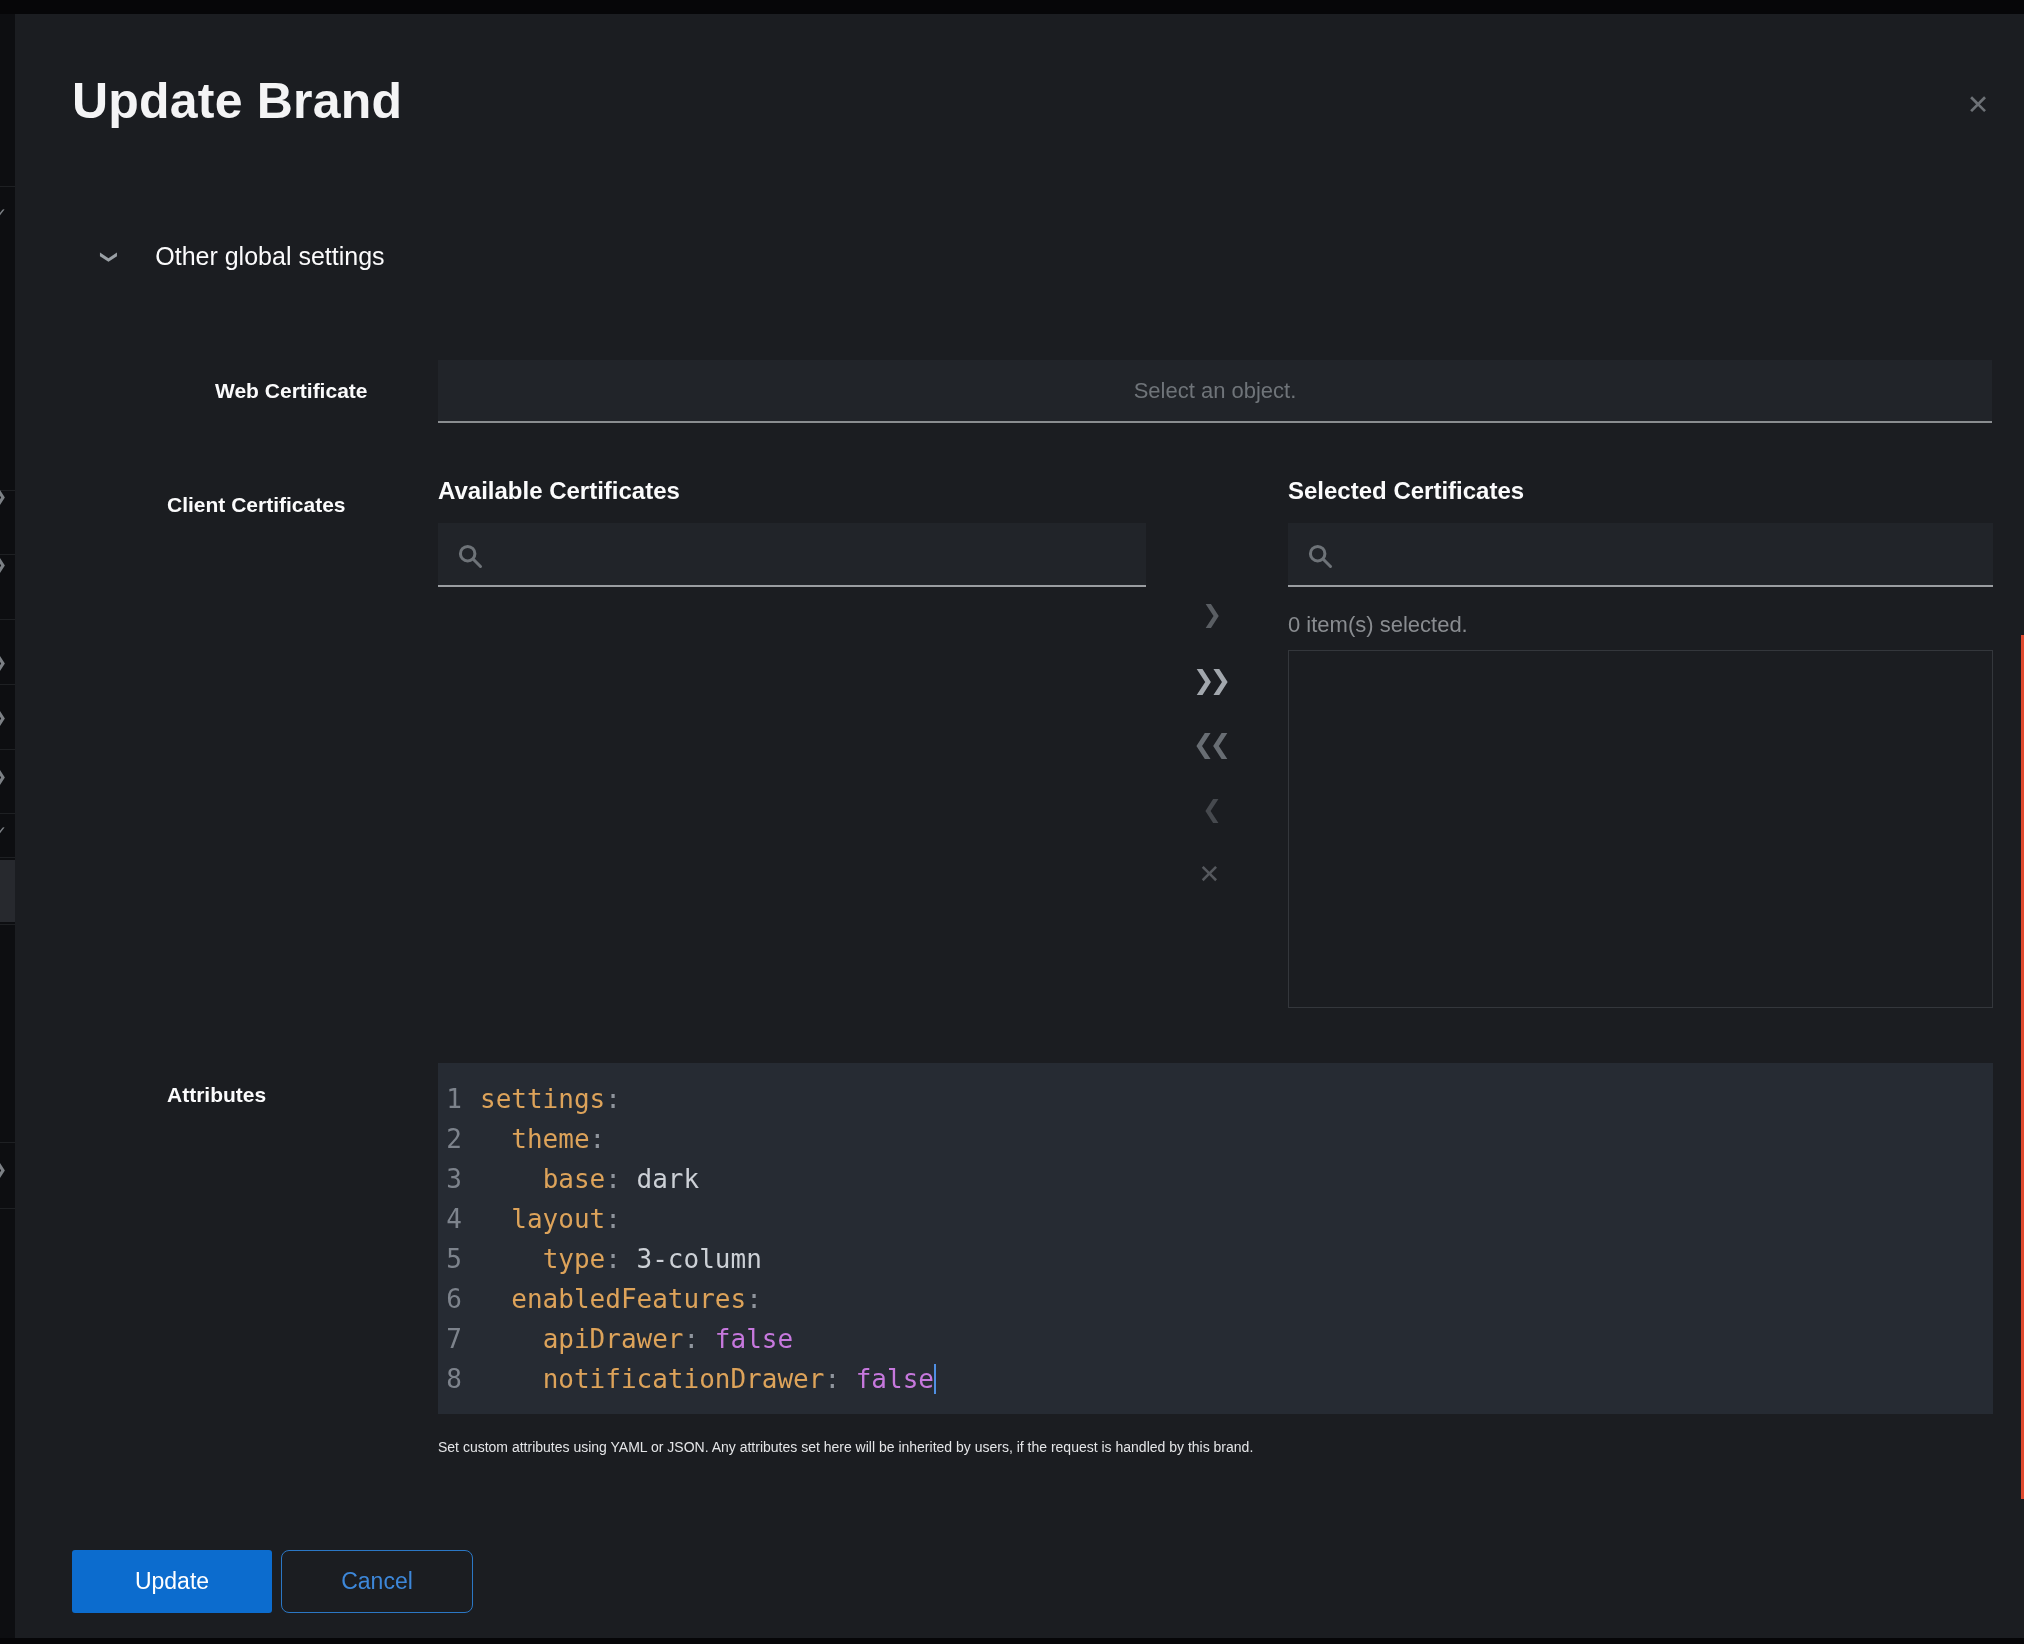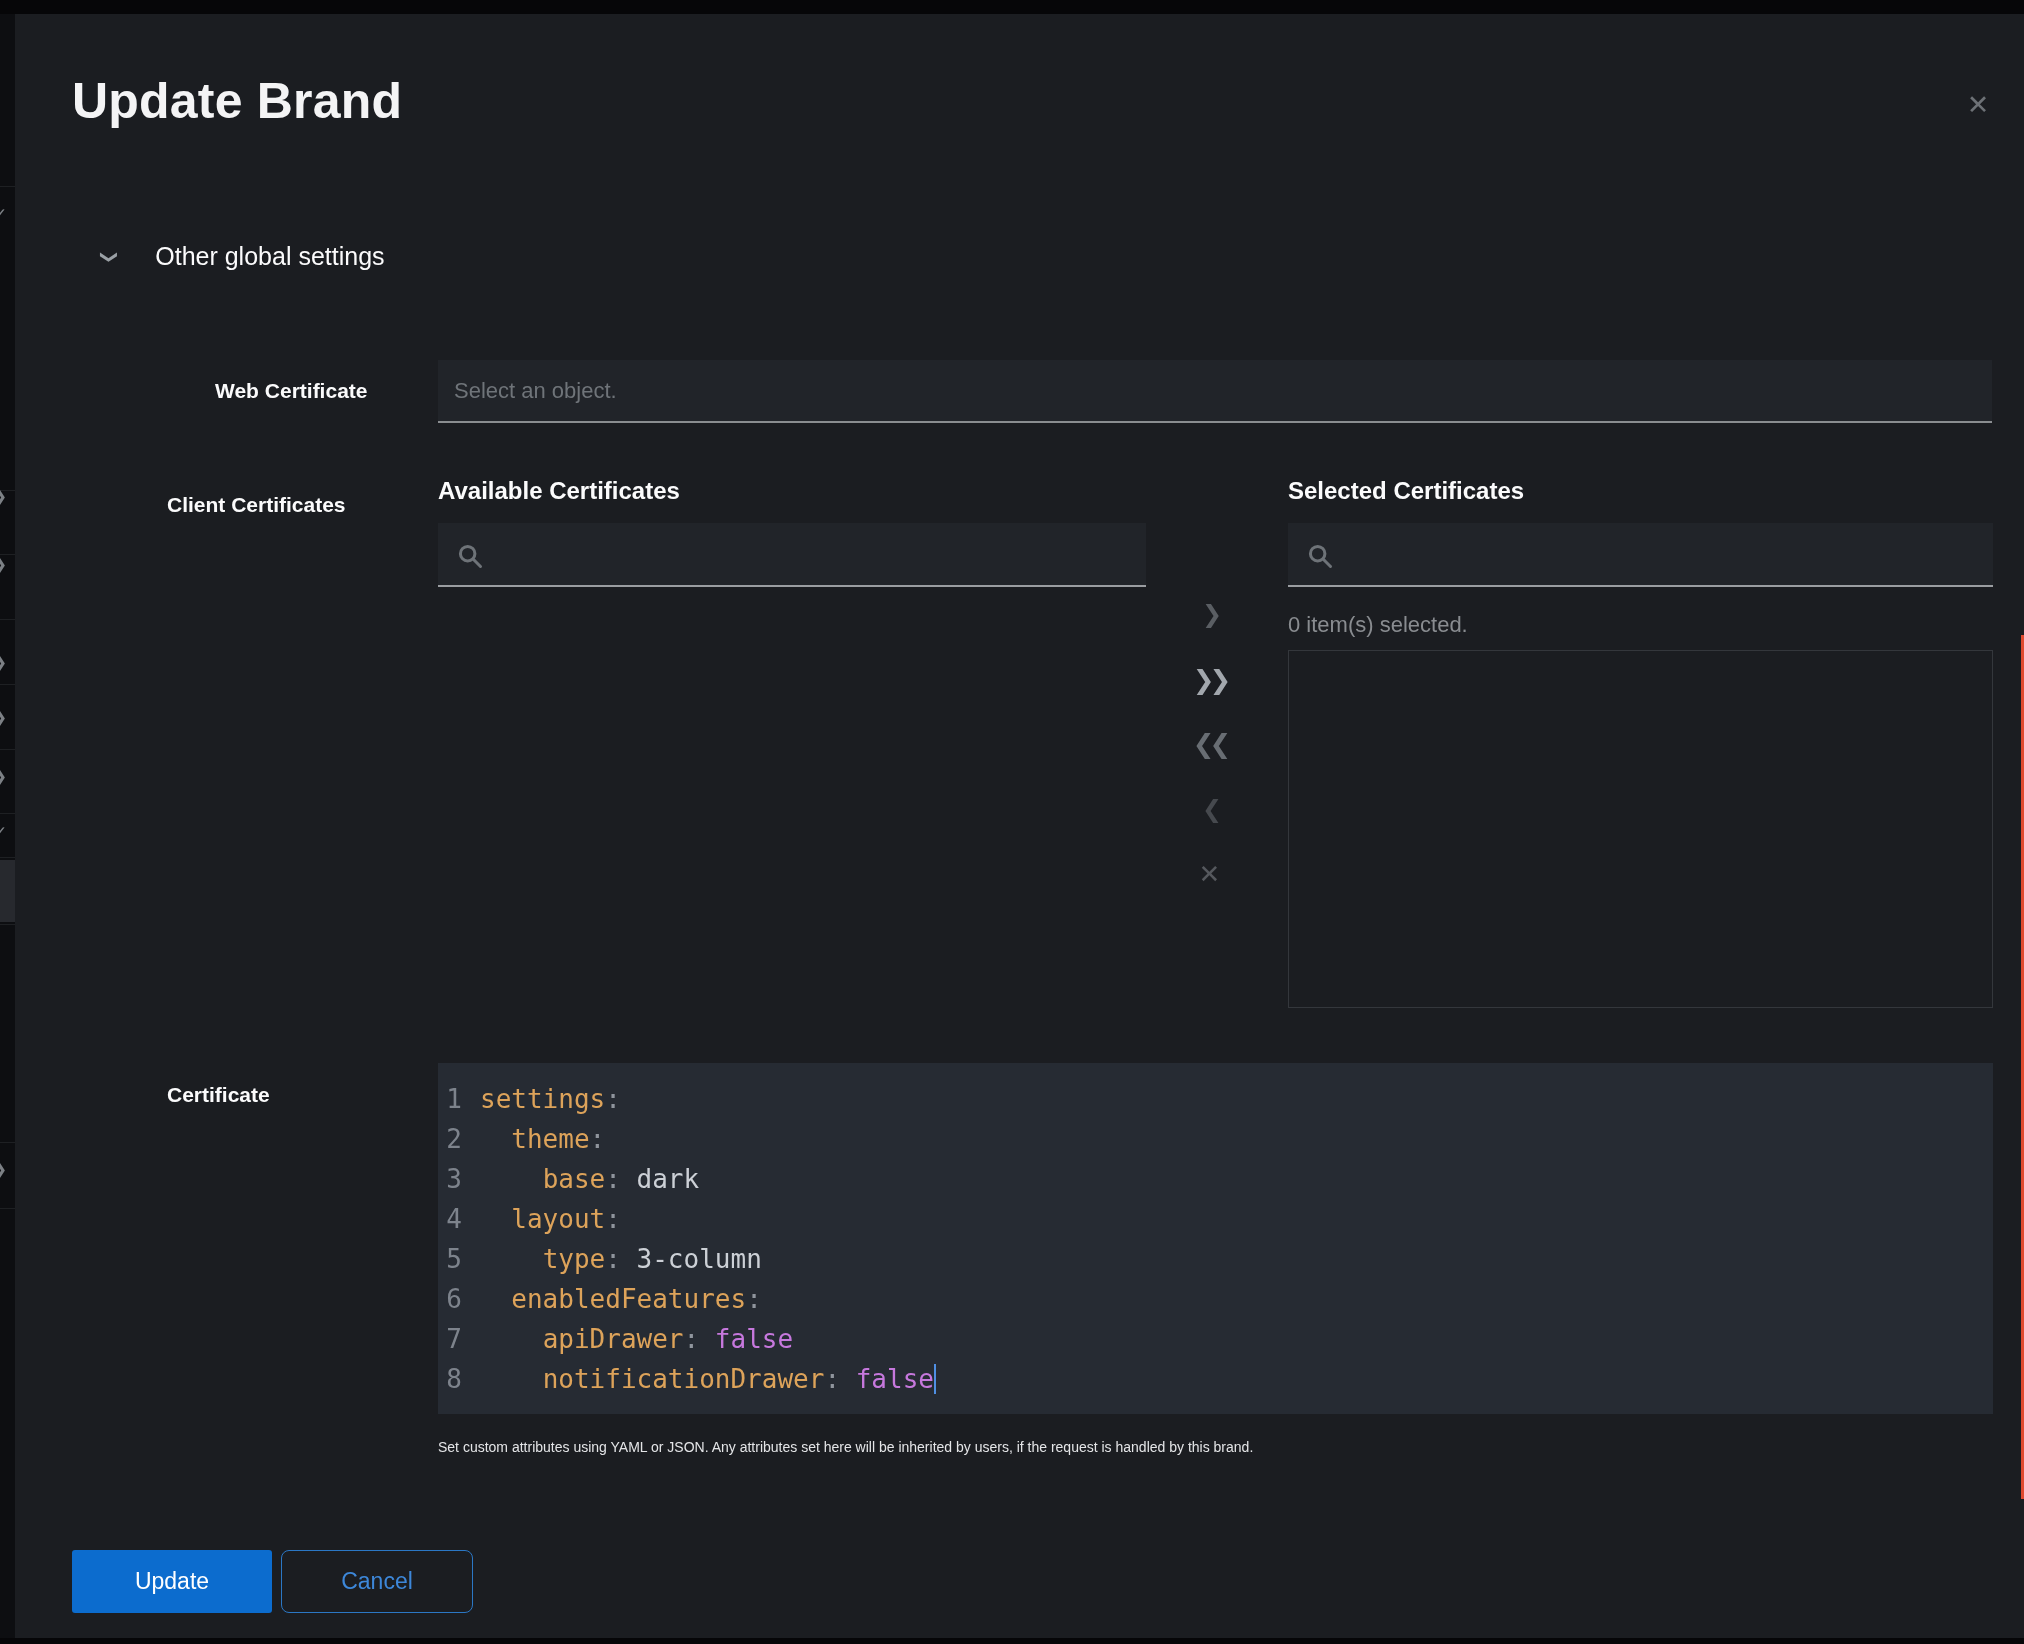--- a/index.html
+++ b/index.html
@@ -179,21 +179,21 @@
 
     <div class="modal-title">Update Brand</div>
     <button class="close-btn">✕</button>
 
     <div class="section-header">
       <span class="section-chevron">❯</span>
       <span class="section-label">Other global settings</span>
     </div>
 
     <div class="form-label" style="top:365px;margin-left:48px;">Web Certificate</div>
-    <input class="text-input" style="left: 423px; top: 346px; width: 1554px; height: 63px;" placeholder="Select an object.">
+    <input class="text-input" style="left: 423px; top: 346px; width: 1554px; height: 63px; text-align: center;" placeholder="Select an object.">
 
     <div class="form-label" style="top:479px;">Client Certificates</div>
 
     <div class="dual-heading" style="left:423px;top:463px;">Available Certificates</div>
     <div class="dual-heading" style="left:1273px;top:463px;text-align:right;">Selected Certificates</div>
 
     <input class="search-box" style="left: 423px; top: 509px; width: 708px; height: 64px;">
     <svg class="search-icon" style="left:441px;top:528px;" viewBox="0 0 24 24">
       <circle cx="10" cy="10" r="6.2" fill="none" stroke="#6e7378" stroke-width="2.6"></circle>
       <line x1="14.6" y1="14.6" x2="21" y2="21" stroke="#6e7378" stroke-width="2.6" stroke-linecap="round"></line>
@@ -208,21 +208,21 @@
 
     <button class="transfer-btn" style="top:582px;color:#5a5e63;font-size:24px;">❯</button>
     <button class="transfer-btn" style="top:648px;color:#a2a7ad;">❯❯</button>
     <button class="transfer-btn" style="top:712px;color:#686d73;">❮❮</button>
     <button class="transfer-btn" style="top:777px;color:#46494e;font-size:24px;">❮</button>
     <button class="transfer-btn" style="top:842px;color:#55585d;letter-spacing:0;">✕</button>
 
     <div class="selected-status">0 item(s) selected.</div>
     <div class="selected-list"></div>
 
-    <div class="form-label" style="top:1069px;">Certificate</div>
+    <div class="form-label" style="top:1069px;">Attributes</div>
     <div class="code-editor">
         <div class="code-line">
           <span class="code-gutter">1</span>
           <span class="code-text"><span class="k">settings</span><span class="c">:</span></span>
         </div>
         <div class="code-line">
           <span class="code-gutter">2</span>
           <span class="code-text">  <span class="k">theme</span><span class="c">:</span></span>
         </div>
         <div class="code-line">

